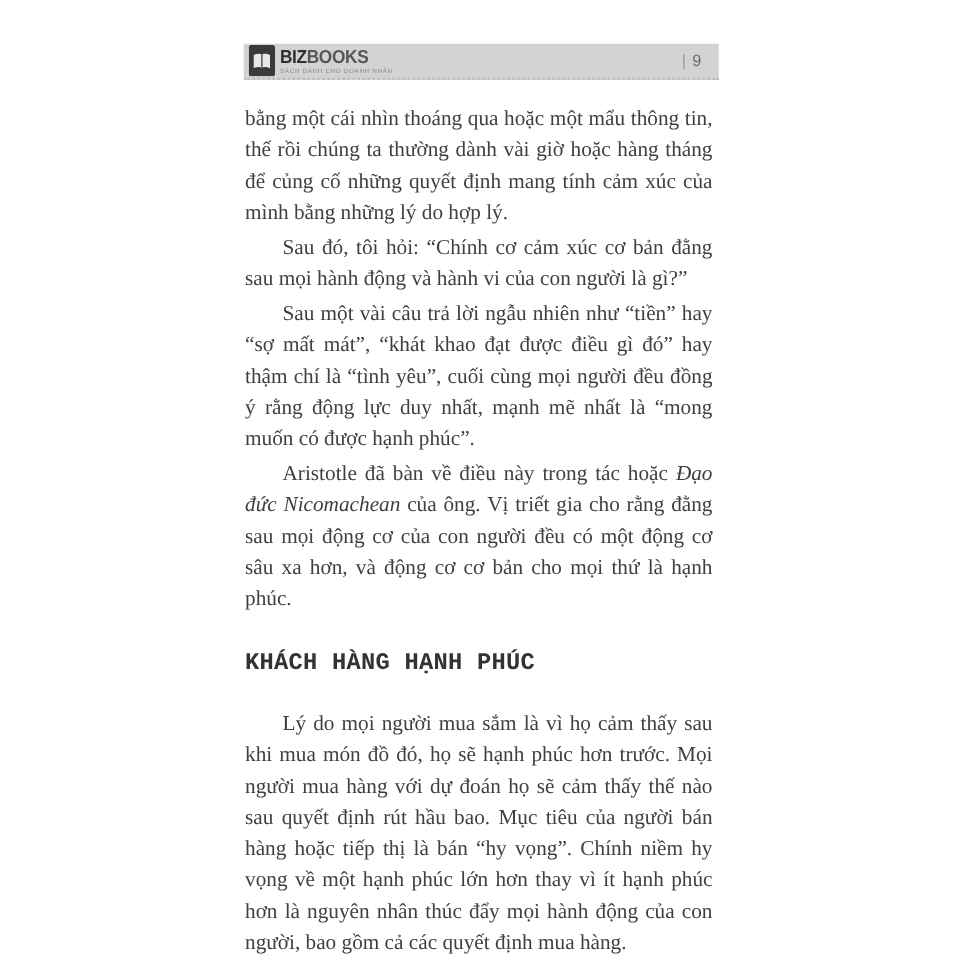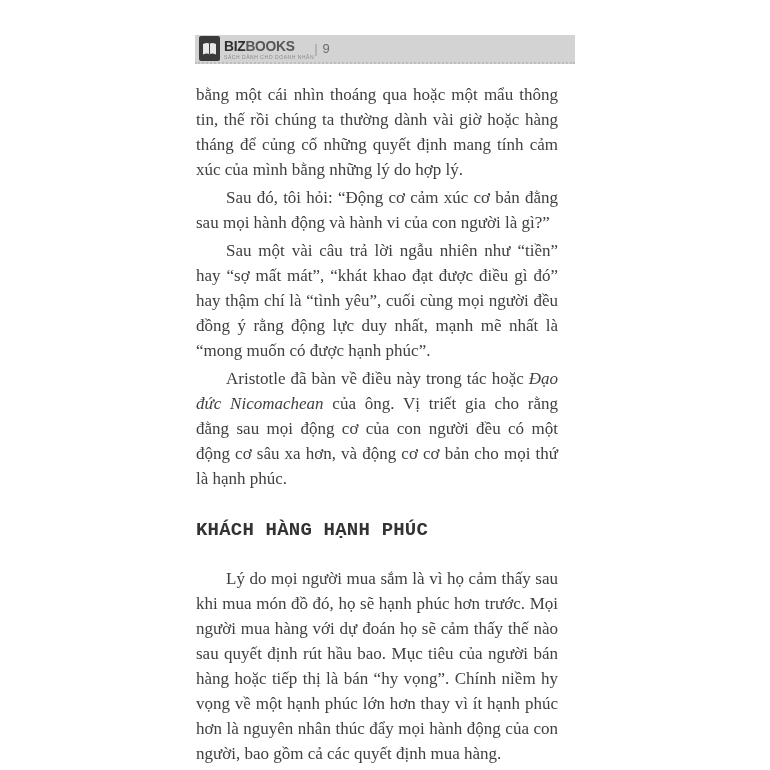--- a/index.html
+++ b/index.html
@@ -21,20 +21,21 @@
     position: absolute;
     left: 195px;
     top: 35px;
     width: 380px;
     height: 29px;
     box-sizing: border-box;
     background: #d3d3d3;
     border-bottom: 2px dotted #bdbdbd;
     display: flex;
     align-items: center;
+    justify-content: space-between;
     padding: 0 14px 0 4px;
   }
   .logo {
     display: flex;
     align-items: center;
     gap: 4px;
   }
   .logo-icon {
     width: 21px;
     height: 25px;
@@ -82,21 +83,21 @@
     position: absolute;
     left: 196px;
     top: 82px;
     width: 378px;
     color: #3f3f3f;
     font-size: 17px;
     line-height: 25px;
     text-align: justify;
   }
   .content p {
-    margin: 0 16px 3px 0;
+    margin: 0 4px 3px 0;
     text-indent: 30px;
   }
   .content p.no-indent {
     text-indent: 0;
   }
   .book-title-italic {
     font-style: italic;
   }
   .section-heading {
     font-family: Liberation Mono, monospace;
@@ -130,21 +131,21 @@
     </div>
     <div class="page-num">
       <span class="sep">|</span>
       <span>9</span>
     </div>
   </div>
 
   <div class="content">
     <p class="no-indent">bằng một cái nhìn thoáng qua hoặc một mẩu thông tin, thế rồi chúng ta thường dành vài giờ hoặc hàng tháng để củng cố những quyết định mang tính cảm xúc của mình bằng những lý do hợp lý.</p>
 
-    <p>Sau đó, tôi hỏi: “Động cơ cảm xúc cơ bản đằng sau mọi hành động và hành vi của con người là gì?”</p>
+    <p>Sau đó, tôi hỏi: “Chính cơ cảm xúc cơ bản đằng sau mọi hành động và hành vi của con người là gì?”</p>
 
     <p>Sau một vài câu trả lời ngẫu nhiên như “tiền” hay “sợ mất mát”, “khát khao đạt được điều gì đó” hay thậm chí là “tình yêu”, cuối cùng mọi người đều đồng ý rằng động lực duy nhất, mạnh mẽ nhất là “mong muốn có được hạnh phúc”.</p>
 
     <p><span>Aristotle đã bàn về điều này trong tác hoặc </span><span class="book-title-italic">Đạo đức Nicomachean</span><span> của ông. Vị triết gia cho rằng đằng sau mọi động cơ của con người đều có một động cơ sâu xa hơn, và động cơ cơ bản cho mọi thứ là hạnh phúc.</span></p>
 
     <h2 class="section-heading">KHÁCH HÀNG HẠNH PHÚC</h2>
 
     <p>Lý do mọi người mua sắm là vì họ cảm thấy sau khi mua món đồ đó, họ sẽ hạnh phúc hơn trước. Mọi người mua hàng với dự đoán họ sẽ cảm thấy thế nào sau quyết định rút hầu bao. Mục tiêu của người bán hàng hoặc tiếp thị là bán “hy vọng”. Chính niềm hy vọng về một hạnh phúc lớn hơn thay vì ít hạnh phúc hơn là nguyên nhân thúc đẩy mọi hành động của con người, bao gồm cả các quyết định mua hàng.</p>
   </div>
 

